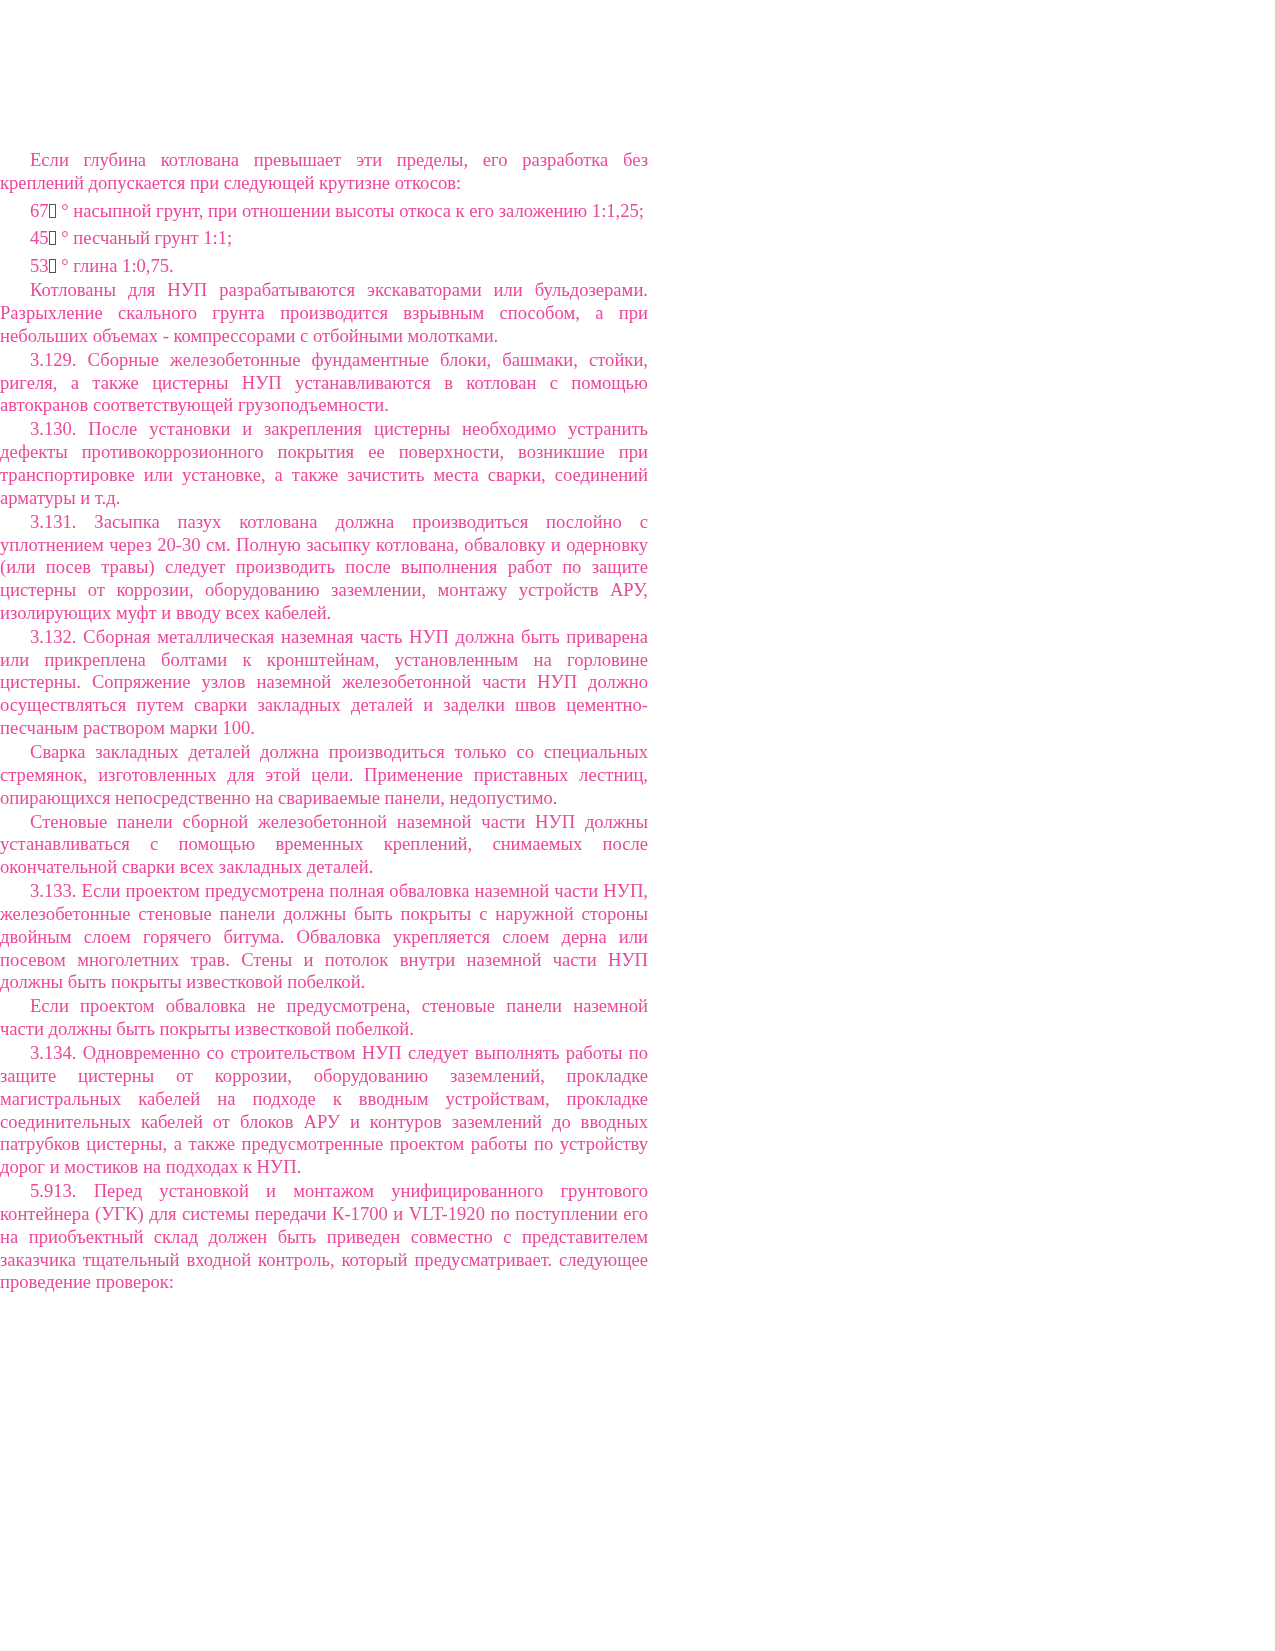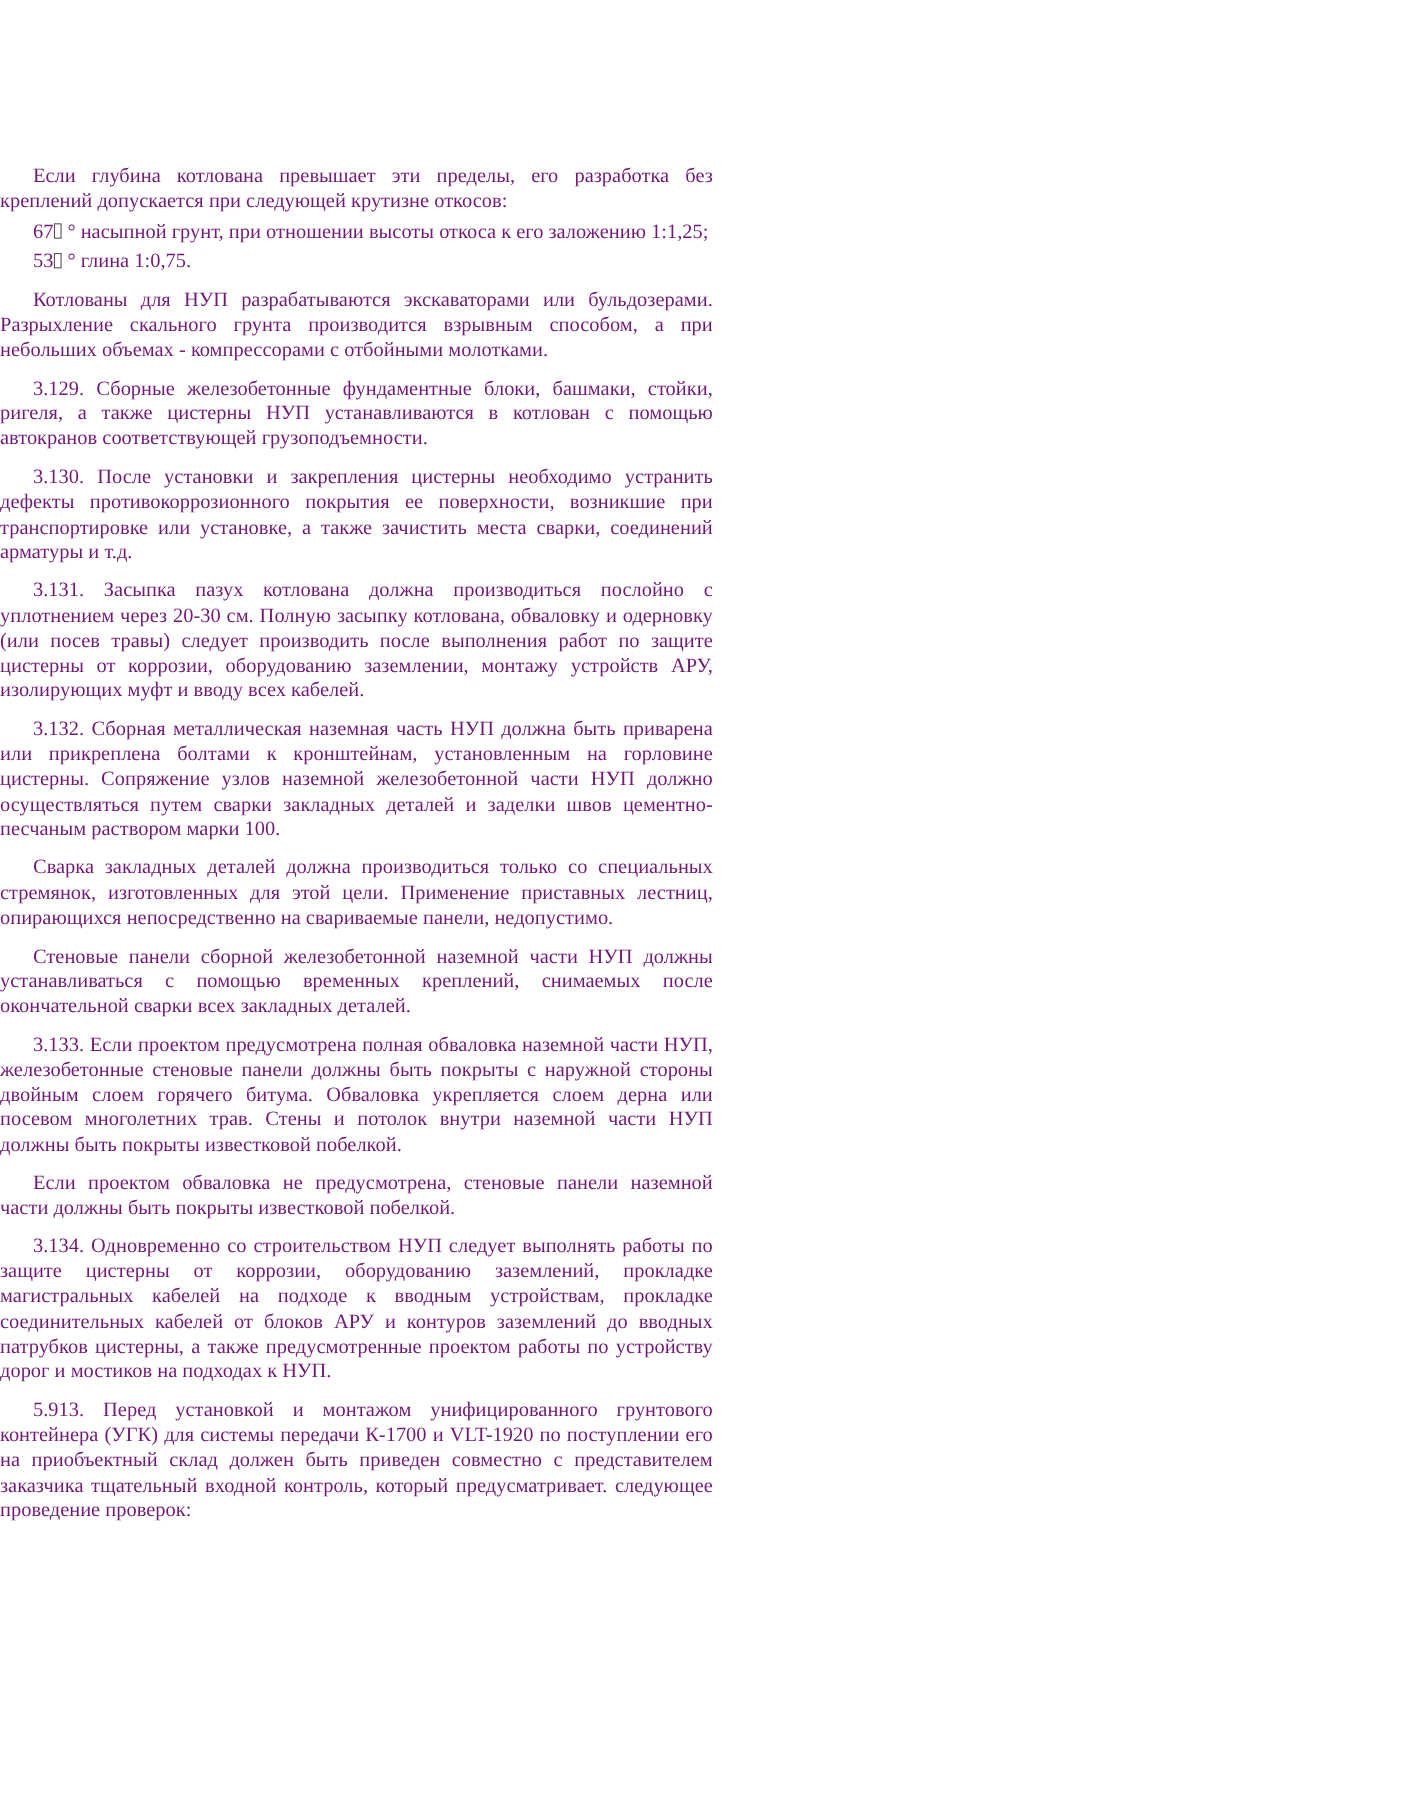--- a/index.html
+++ b/index.html
@@ -14,30 +14,30 @@
       overflow: hidden;
     }
     .page {
       position: absolute;
       left: 0;
       top: 148px;
       width: 648px;
       font-family: "Liberation Serif", serif;
       font-size: 18.6px;
       line-height: 22.8px;
-      color: #701a75;
+      color: #ec4899;
     }
     .para {
       margin: 0 0 0.2px 0;
       text-indent: 30px;
       text-align: justify;
       padding-top: 1px;
       padding-bottom: 0px;
     }
-    .para + .para { margin-top: 11px; }
+    .para + .para { margin-top: 0; }
     .para.spaced { margin-top: 4px; }
     .num { font-weight: normal; }
     .deg-box {
       display: inline-block;
       width: 7px;
       height: 14px;
       border: 1px solid #555;
       box-sizing: border-box;
       vertical-align: -1px;
       margin: 0 1px 0 0;
@@ -45,20 +45,23 @@
   </style>
 </head>
 <body>
 
 <div class="page">
   <p class="para">
     <span>Если глубина котлована превышает эти пределы, его разработка без креплений допускается при следующей крутизне откосов:</span>
   </p>
   <p class="para spaced">
     <span>67</span><span class="deg-box"></span> <span>°</span><span> насыпной грунт, при отношении высоты откоса к его заложению 1:1,25;</span>
+  </p>
+  <p class="para spaced">
+    <span>45</span><span class="deg-box"></span> <span>°</span><span> песчаный грунт 1:1;</span>
   </p>
   <p class="para spaced">
     <span>53</span><span class="deg-box"></span> <span>°</span><span> глина 1:0,75.</span>
   </p>
   <p class="para">
     <span>Котлованы для НУП разрабатываются экскаваторами или бульдозерами. Разрыхление скального грунта производится взрывным способом, а при небольших объемах - компрессорами с отбойными молотками.</span>
   </p>
   <p class="para">
     <span class="num">3.129.</span><span> Сборные железобетонные фундаментные блоки, башмаки, стойки, ригеля, а также цистерны НУП устанавливаются в котлован с помощью автокранов соответствующей грузоподъемности.</span>
   </p>

